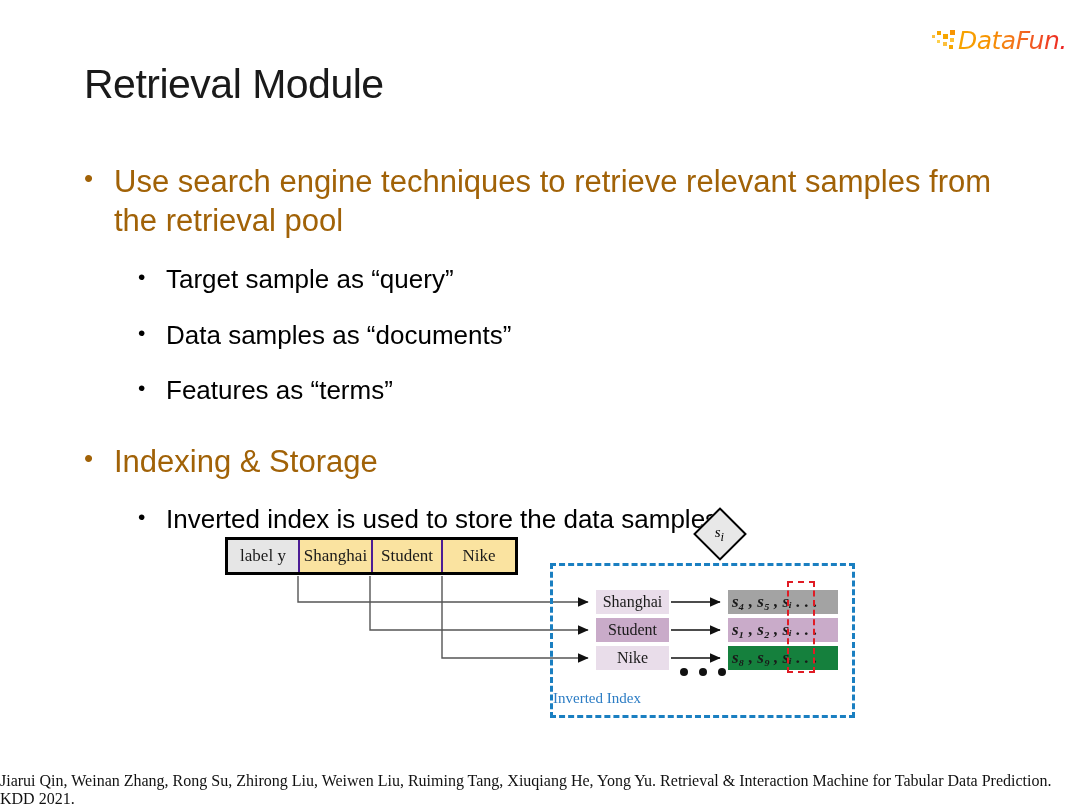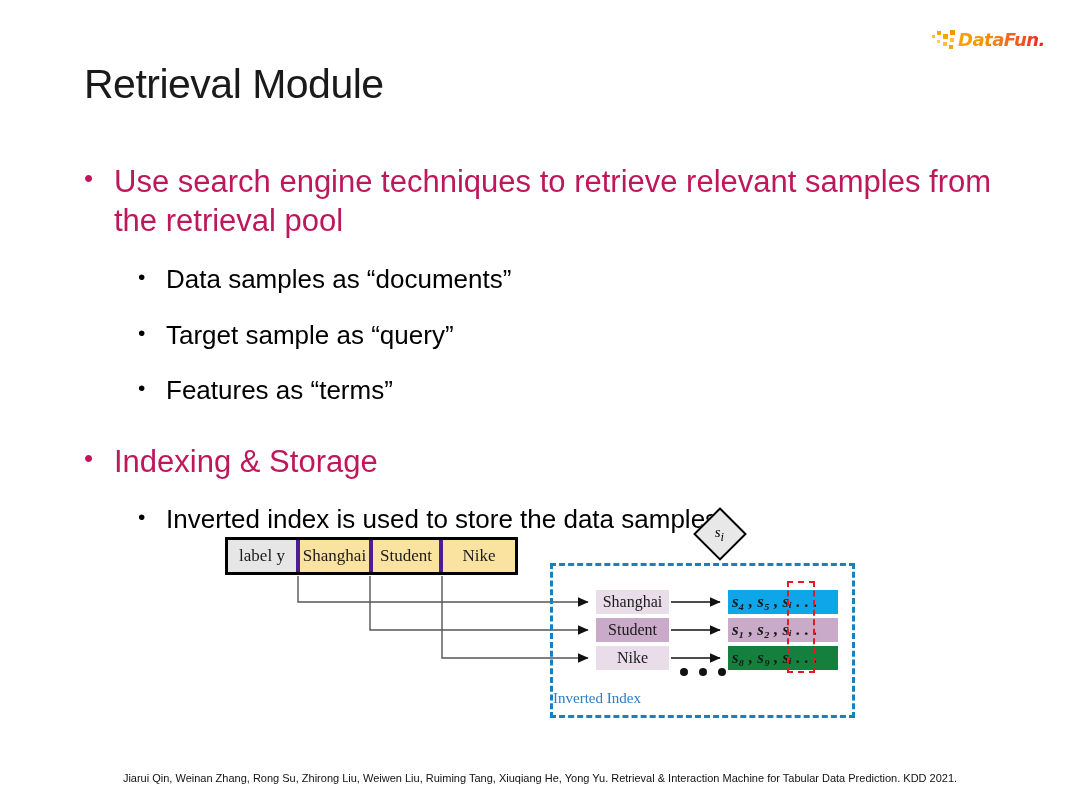--- a/index.html
+++ b/index.html
@@ -4,46 +4,46 @@
 <style>
   html,body{margin:0;padding:0;}
   body{
     width:1080px;height:810px;background:#ffffff;overflow:hidden;position:relative;
     font-family:"Liberation Sans","DejaVu Sans",sans-serif;color:#000;
   }
   
   .logo{position:absolute;left:932px;top:24px;width:140px;height:32px;display:flex;align-items:center;}
   .logo-dots{position:relative;width:26px;height:22px;flex:0 0 26px;}
   .logo-dots i{position:absolute;display:block;background:#fdb913;}
-  .logo-text{font-family:"DejaVu Sans",sans-serif;font-weight:bold;font-style:italic;
-    font-size:18px;letter-spacing:-0.5px;line-height:1;
+  .logo-text{font-family:"DejaVu Sans",sans-serif;font-weight:normal;font-style:italic;
+    font-size:25px;letter-spacing:-0.5px;line-height:1;
     background:linear-gradient(90deg,#f7a600 0%,#f79400 28%,#f26b21 58%,#ef3e23 85%,#ec1c24 100%);
     -webkit-background-clip:text;background-clip:text;color:transparent;-webkit-text-fill-color:transparent;}
 
   
   .title{position:absolute;left:84px;top:62px;font-size:41px;font-weight:400;
     letter-spacing:-0.5px;color:#1a1a1a;line-height:1.1;}
 
   
   .content{position:absolute;left:80px;top:162px;width:940px;}
-  .b1{position:relative;padding-left:34px;font-size:31px;line-height:1.27;margin-bottom:6px;color:#be185d;}
+  .b1{position:relative;padding-left:34px;font-size:31px;line-height:1.27;margin-bottom:6px;color:#a16207;}
   .b1::before{content:"\2022";position:absolute;left:4px;top:-2px;font-size:26px;line-height:1.45;}
   .b2{position:relative;padding-left:34px;margin-left:52px;font-size:26px;line-height:1.3;
       margin-top:22px;color:#000;}
   .b2::before{content:"\2022";position:absolute;left:6px;top:-1px;font-size:21px;line-height:1.4;}
   .gap-top{margin-top:34px;}
 
   
   .diagram{position:absolute;left:210px;top:500px;width:660px;height:230px;}
   .diagram *{box-sizing:border-box;}
 
   .sample-row{position:absolute;left:15px;top:37px;display:flex;border:3px solid #000;height:38px;}
   .cell{display:flex;align-items:center;justify-content:center;
         font-family:"Liberation Serif","DejaVu Serif",serif;font-size:17px;color:#1a1a1a;
-        border-right:4px solid #4c1d95;height:100%;}
+        border-right:2px solid #4c1d95;height:100%;}
   .cell:last-child{border-right:none;}
   .cell-label{background:#e6e6e6;width:72px;}
   .cell-feat{background:#fae3a0;}
   .cell-shanghai{width:73px;}
   .cell-student{width:70px;}
   .cell-nike{width:72px;}
 
   .diamond{position:absolute;left:491px;top:15px;width:38px;height:38px;
     background:#e8e8e8;border:2px solid #000;transform:rotate(45deg);
     display:flex;align-items:center;justify-content:center;}
@@ -57,33 +57,33 @@
 
   .term{position:absolute;left:386px;width:73px;height:24px;display:flex;align-items:center;
     justify-content:center;font-family:"Liberation Serif","DejaVu Serif",serif;font-size:16px;color:#1a1a1a;}
   .term.t0{top:90px;background:#e9ddea;}
   .term.t1{top:118px;background:#c9abc9;}
   .term.t2{top:146px;background:#e9ddea;}
 
   .post{position:absolute;left:518px;width:110px;height:24px;display:flex;align-items:center;
     padding-left:4px;font-family:"Liberation Serif","DejaVu Serif",serif;font-size:17px;
     font-style:italic;font-weight:bold;color:#1a1a1a;white-space:nowrap;}
-  .post.p0{top:90px;background:#0ea5e9;}
+  .post.p0{top:90px;background:#a3a3a3;}
   .post.p1{top:118px;background:#c9abc9;}
   .post.p2{top:146px;background:#15803d;}
 
   .red-box{position:absolute;left:577px;top:81px;width:28px;height:92px;border:2.5px dashed #e01b24;}
 
   .dots3{position:absolute;left:470px;top:168px;display:flex;gap:11px;}
   .dots3 i{width:8px;height:8px;border-radius:50%;background:#111;display:block;}
 
   svg.wires{position:absolute;left:0;top:0;width:660px;height:230px;pointer-events:none;}
 
   
-  .footer{position:absolute;left:0;right:0;top:772px;text-align:center;font-size:11px;color:#111;}
+  .footer{position:absolute;left:0;right:0;top:772px;font-size:16px;color:#111;font-family:Liberation Serif, serif;}
 </style>
 </head>
 <body>
 
 <div class="logo">
   <span class="logo-dots">
     <i style="left:0px;top:6px;width:3px;height:3px;background:#fbbf3d;"></i>
     <i style="left:5px;top:2px;width:4px;height:4px;background:#f7a600;"></i>
     <i style="left:5px;top:11px;width:3px;height:3px;background:#fdd04d;"></i>
     <i style="left:11px;top:5px;width:5px;height:5px;background:#f7a600;"></i>
@@ -92,22 +92,22 @@
     <i style="left:18px;top:9px;width:4px;height:4px;background:#fdc235;"></i>
     <i style="left:17px;top:16px;width:4px;height:4px;background:#f7a600;"></i>
   </span>
   <span class="logo-text">DataFun.</span>
 </div>
 
 <div class="title">Retrieval Module</div>
 
 <div class="content">
   <div class="b1">Use search engine techniques to retrieve relevant samples from the retrieval pool</div>
+  <div class="b2">Target sample as “query”</div>
   <div class="b2">Data samples as “documents”</div>
-  <div class="b2">Target sample as “query”</div>
   <div class="b2">Features as “terms”</div>
   <div class="b1 gap-top">Indexing &amp; Storage</div>
   <div class="b2">Inverted index is used to store the data samples</div>
 </div>
 
 <div class="diagram">
 
   <svg class="wires">
     <defs>
       <marker id="ah" markerWidth="9" markerHeight="9" refX="7.5" refY="3.6" orient="auto">

